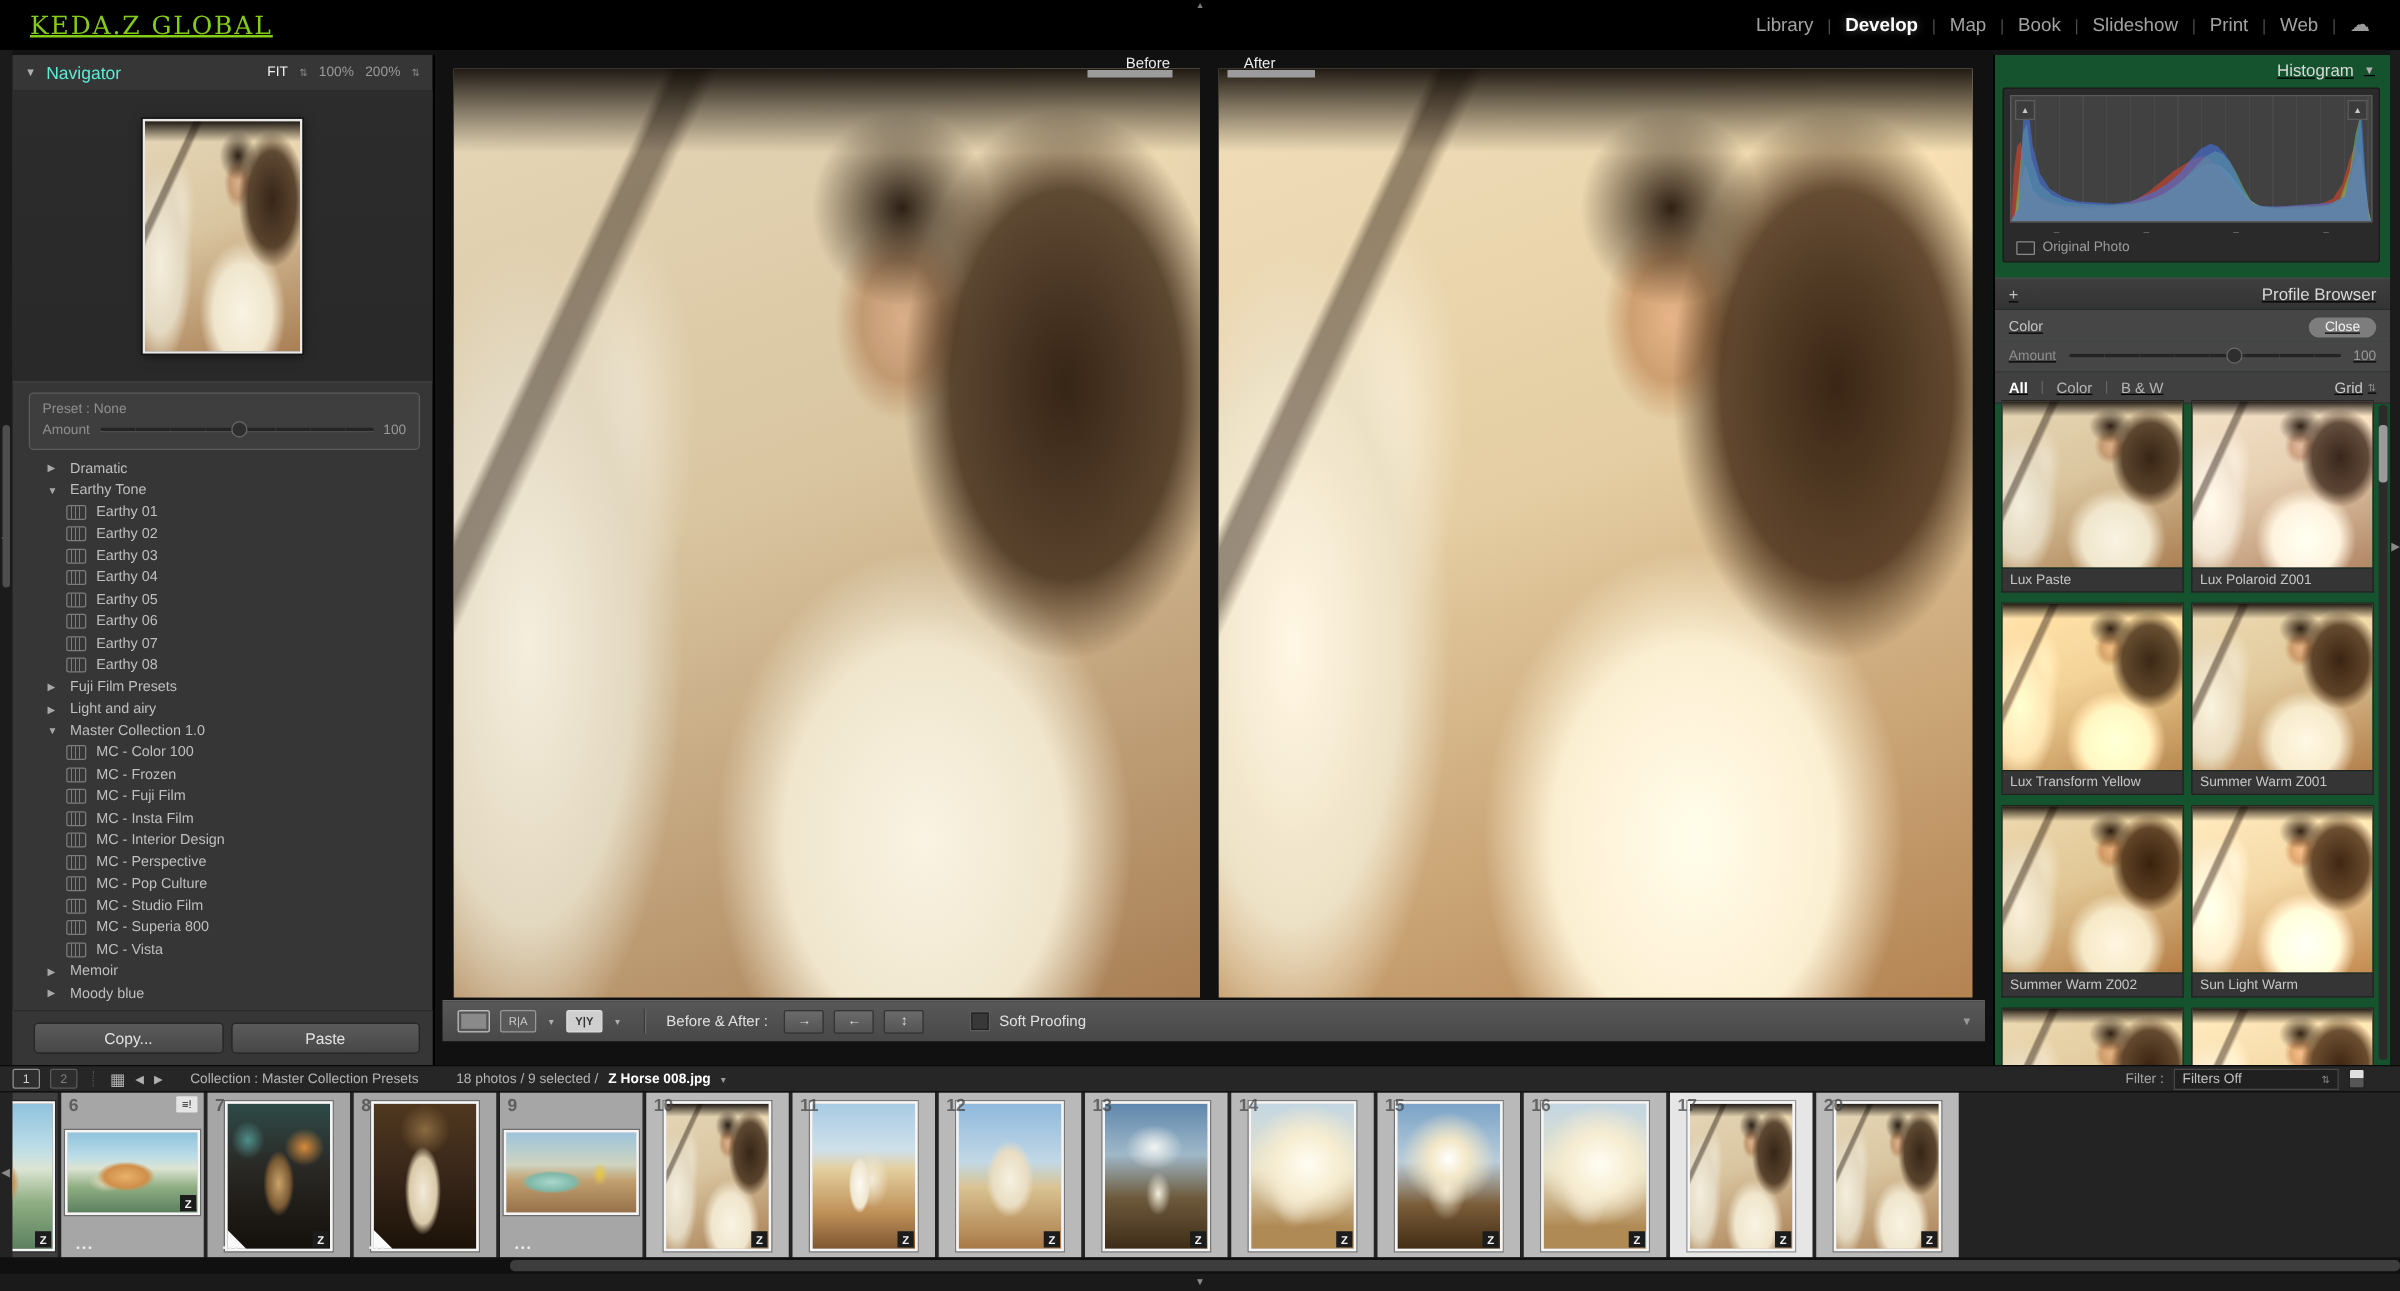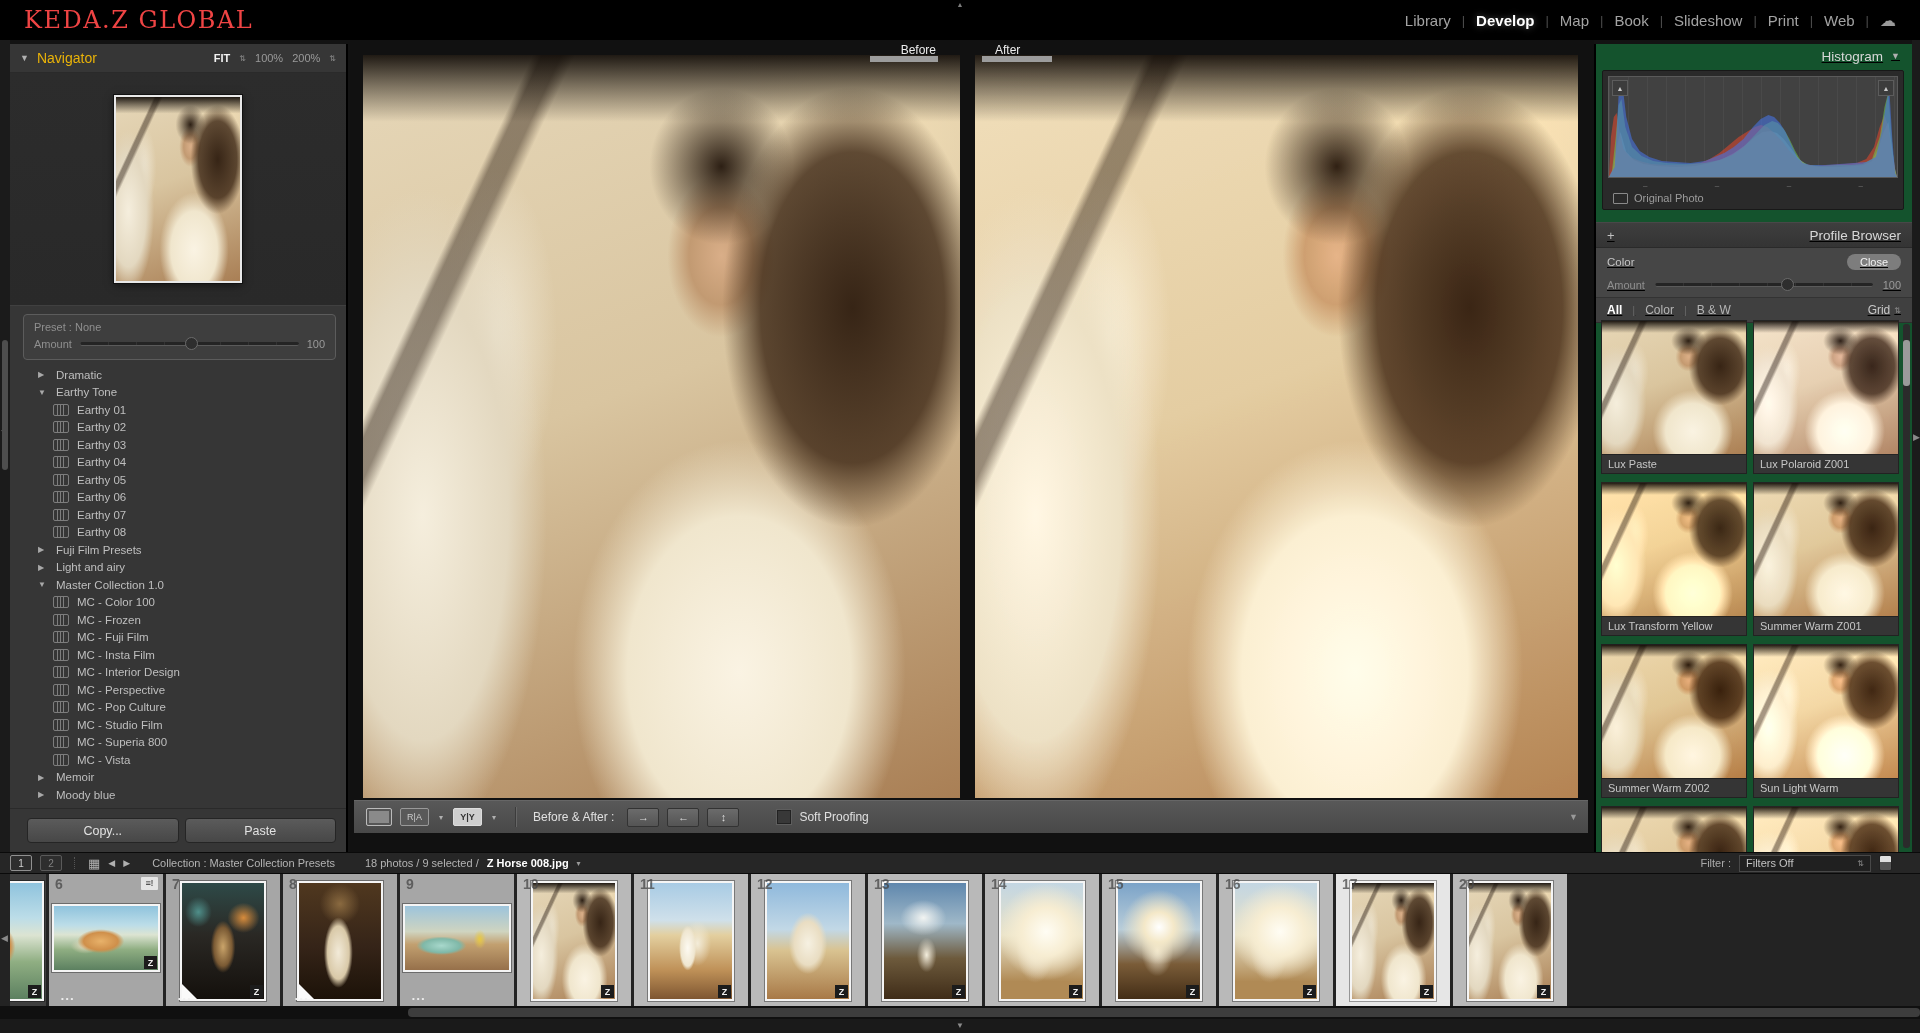--- a/index.html
+++ b/index.html
@@ -1,39 +1,39 @@
 <!DOCTYPE html>
 <html><head>
 <meta charset="utf-8">
 <style>
   html,body{margin:0;padding:0;background:#000;}
   #root{position:relative;width:1920px;height:1033px;background:#131313;overflow:hidden;
         font-family:"Liberation Sans",sans-serif;-webkit-font-smoothing:antialiased;}
   
   #topbar{position:absolute;left:0;top:0;width:1920px;height:40px;background:#000;
           display:flex;align-items:center;padding:0 24px;box-sizing:border-box;}
-  #logo{font-family:"DejaVu Serif","Liberation Serif",serif;font-size:24px;color:#ef4444;letter-spacing:1.5px;}
+  #logo{font-family:"DejaVu Serif","Liberation Serif",serif;font-size:20px;color:#84cc16;letter-spacing:1.5px;text-decoration:underline;}
   #module-picker{margin-left:auto;display:flex;align-items:center;gap:11px;font-size:15px;color:#a3a3a3;text-align:right;}
   .mod-item{cursor:default;}
   .mod-item.active{color:#fff;font-weight:bold;text-shadow:0 0 7px rgba(255,255,255,.35);}
   .mod-sep{color:#4c4c4c;font-size:13px;}
   #cloud{color:#9a9a9a;font-size:16px;margin-left:11px;}
   #top-arrow{position:absolute;left:50%;top:0;transform:translateX(-50%);color:#7d7d7d;font-size:7px;line-height:9px;}
   
   #left-edge{position:absolute;left:0;top:40px;width:10px;height:812px;background:#1b1b1b;}
   #left-edge-arrow{position:absolute;left:1px;top:385px;color:#8a8a8a;font-size:9px;}
   #left-edge-thumb{position:absolute;left:2px;top:300px;width:6px;height:130px;background:#4e4e4e;border-radius:3px;}
   
   #left-panel{position:absolute;left:10px;top:44px;width:338px;height:808px;background:#363636;
               border-right:2px solid #000;box-sizing:border-box;}
   .panel-header{height:28px;display:flex;align-items:center;padding:0 10px;gap:8px;}
   .tri-big{color:#b0b0b0;font-size:9px;}
-  .ph-title{color:#eab308;font-size:14px;}
+  .ph-title{color:#5eead4;font-size:14px;}
   .nav-zooms{margin-left:auto;display:flex;align-items:center;gap:9px;font-size:11px;color:#9a9a9a;}
-  .z-fit{color:#f2f2f2;font-weight:bold;}
+  .z-fit{color:#f2f2f2;font-weight:normal;}
   .z-car{font-size:8px;color:#8a8a8a;}
   #nav-thumb-area{height:232px;background:linear-gradient(180deg,#2c2c2c,#292929);display:flex;align-items:center;
                   justify-content:center;border-top:1px solid #2a2a2a;border-bottom:1px solid #404040;}
   #nav-thumb{width:124px;height:184px;border:2px solid #e8e8e8;outline:1px solid #111;box-shadow:0 2px 8px rgba(0,0,0,.55);}
   #preset-box{margin:8px 10px 6px 13px;height:46px;background:#3e3e3e;border:1px solid #5c5c5c;border-radius:4px;
               padding:6px 10px;box-sizing:border-box;}
   #preset-none{font-size:11px;color:#8f8f8f;}
   .amt-row{display:flex;align-items:center;gap:8px;margin-top:5px;}
   .amt-label{font-size:11px;color:#8f8f8f;}
   .slider{flex:1;height:3px;background:#242424;border-bottom:1px solid #5a5a5a;position:relative;border-radius:2px;

